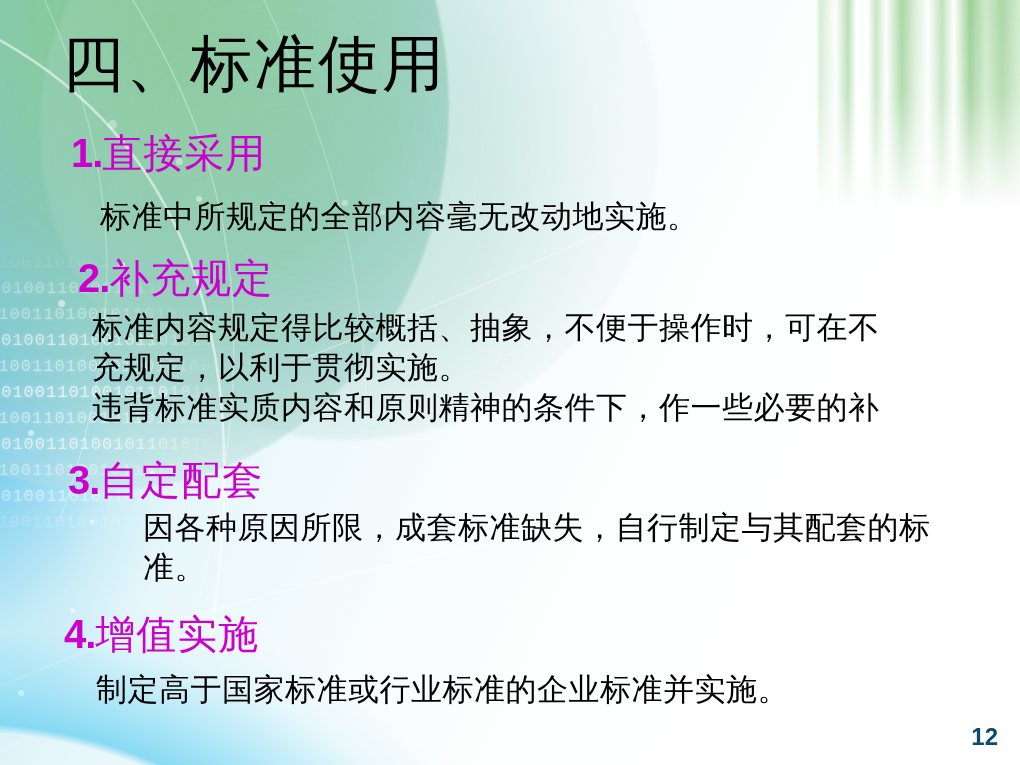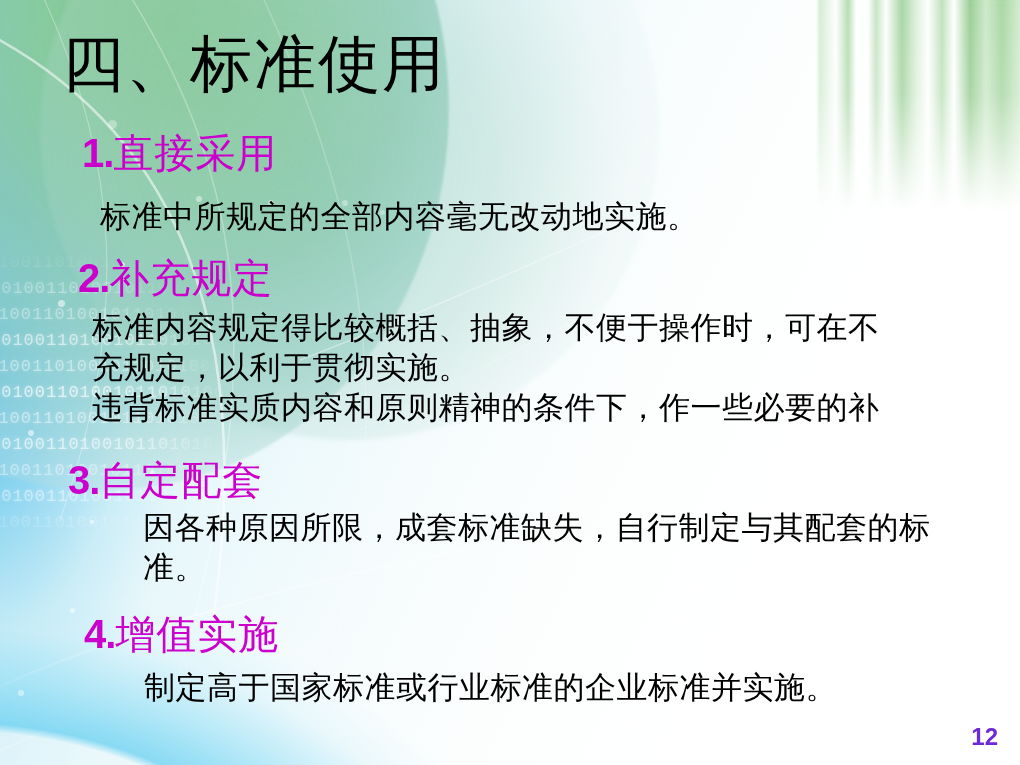--- a/index.html
+++ b/index.html
@@ -198,30 +198,30 @@
   }
 
   .item-body {
     position: absolute;
     font-size: 31px;
     line-height: 40px;
     color: #000000;
     letter-spacing: 0.5px;
   }
   .item-body.serif { font-family: "Liberation Serif", serif; }
-  .item-body.sans  { font-family: Liberation Mono, monospace; margin-left: 48px; }
+  .item-body.sans  { font-family: Liberation Serif, serif; }
 
   .page-number {
     position: absolute;
     right: 22px;
     bottom: 14px;
     font-family: "Liberation Sans", sans-serif;
     font-weight: bold;
     font-size: 24px;
-    color: #6d28d9;
+    color: #0c4a6e;
   }
 </style>
 </head>
 <body>
 
 <div class="slide">
 
   <div class="bg bg-base"></div>
   <div class="bg bg-left-glow"></div>
 
@@ -273,21 +273,21 @@
   <div class="dot" style="left:418px; top:202px; width:5px; height:5px; background:rgba(255,255,255,0.28);"></div>
   <div class="dot" style="left:108px; top:120px; width:9px; height:9px; background:rgba(255,255,255,0.35);"></div>
   <div class="dot" style="left:176px; top:158px; width:7px; height:7px; background:rgba(255,255,255,0.40);"></div>
   <div class="dot" style="left:70px; top:608px; width:5px; height:5px;"></div>
   <div class="dot" style="left:18px; top:690px; width:6px; height:6px; background:rgba(255,255,255,0.45);"></div>
 
   <div class="content">
 
     <div class="slide-title">四、标准使用</div>
 
-    <div class="item-heading" style="left:82px; top:131px;">
+    <div class="item-heading" style="left:71px; top:131px;">
       <span class="num">1.</span><span class="cjk">直接采用</span>
     </div>
     <div class="item-body serif" style="left:100px; top:197px;">
       <div>标准中所规定的全部内容毫无改动地实施。</div>
     </div>
 
     <div class="item-heading" style="left:78px; top:256px;">
       <span class="num">2.</span><span class="cjk">补充规定</span>
     </div>
     <div class="item-body serif" style="left:92px; top:308px;">
@@ -297,21 +297,21 @@
     </div>
 
     <div class="item-heading" style="left:68px; top:458px;">
       <span class="num">3.</span><span class="cjk">自定配套</span>
     </div>
     <div class="item-body serif" style="left:96px; top:508px;margin-left:47px;">
       <div>因各种原因所限，成套标准缺失，自行制定与其配套的标</div>
       <div>准。</div>
     </div>
 
-    <div class="item-heading" style="left:84px; top:612px;">
+    <div class="item-heading" style="left:64px; top:612px;">
       <span class="num">4.</span><span class="cjk">增值实施</span>
     </div>
     <div class="item-body sans" style="left:96px; top:670px;">
       <div>制定高于国家标准或行业标准的企业标准并实施。</div>
     </div>
 
     <div class="page-number">12</div>
 
   </div>
 </div>

